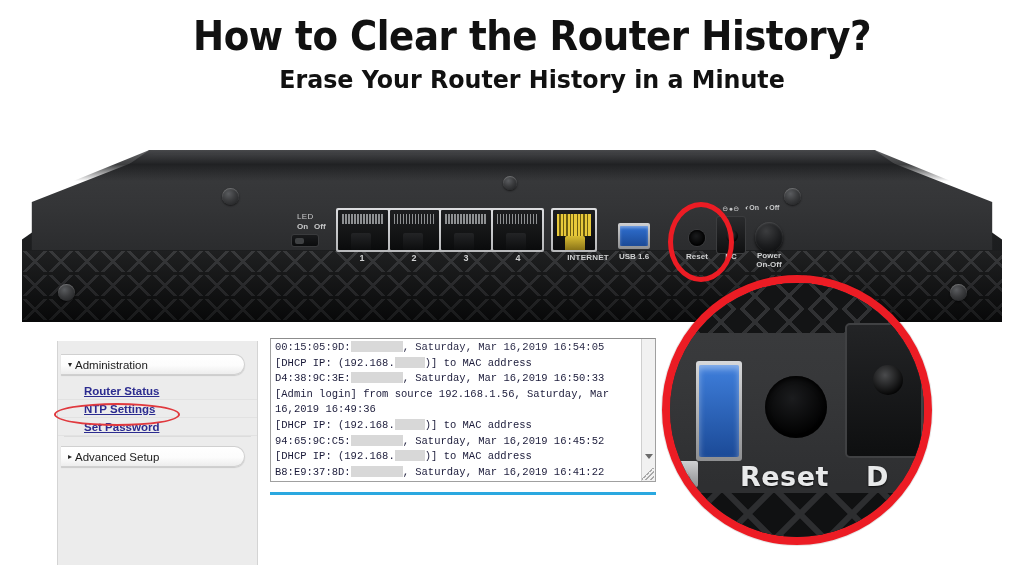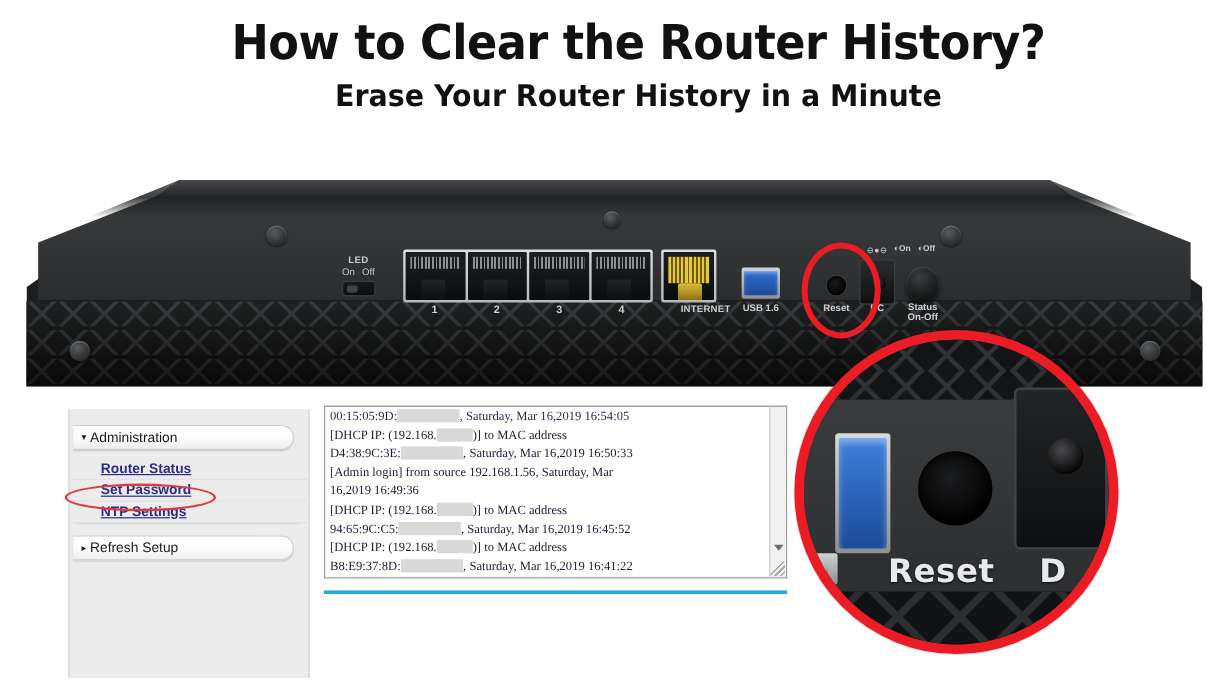--- a/index.html
+++ b/index.html
@@ -86,24 +86,24 @@
     box-shadow: inset 0 1px 1px rgba(255,255,255,.25), 0 1px 2px rgba(0,0,0,.6);
   }
   .screw.tl { left: 200px; top: 38px; }
   .screw.tc { left: 481px; top: 26px; width: 14px; height: 14px; }
   .screw.tr { left: 762px; top: 38px; }
   .screw.bl { left: 36px;  top: 134px; }
   .screw.br { left: 928px; top: 134px; }
 
   .led-block { position: absolute; left: 282px; top: 212px; text-align: center; }
   .led-label {
-    color: #c9cacb; font-size: 8px; font-weight: 700;
+    color: #c9cacb; font-size: 8px; font-weight: 400;
     font-family: "Liberation Sans", sans-serif; line-height: 10px; letter-spacing: .3px;
   }
-  .led-onoff { color: #c9cacb; font-size: 8px; font-weight: 400; line-height: 10px; }
+  .led-onoff { color: #c9cacb; font-size: 8px; font-weight: 700; line-height: 10px; margin-left: 12px; }
   .led-onoff span { padding: 0 3px; }
   .led-switch {
     margin: 2px auto 0; width: 28px; height: 13px; border-radius: 3px;
     background: linear-gradient(180deg,#191a1c,#0b0c0d);
     border: 1px solid #3a3b3d;
     position: relative;
   }
   .led-switch:after {
     content:""; position:absolute; left:3px; top:3px; width:9px; height:6px;
     border-radius: 2px; background:#3f4143;
@@ -352,21 +352,21 @@
   .log-box {
     position: relative;
     width: 386px; height: 144px;
     background: #ffffff;
     border: 1px solid #a0a0a0;
     border-top-color: #8c8c8c;
     overflow: hidden;
     padding: 1px 0 0 4px;
   }
   .log-text {
-    font-family: Liberation Serif, serif;
+    font-family: Liberation Mono, monospace;
     font-size: 10.5px;
     line-height: 15.6px;
     color: #1b1b3a;
     white-space: pre;
     margin: 0;
   }
   .log-line { position: relative; height: 15.6px; }
   .log-line .mask {
     display: inline-block; vertical-align: -2px;
     height: 11px; background: #d8d8d8;
@@ -470,51 +470,51 @@
   <div class="dc-sym">⊖●⊖</div>
   <div class="dc-jack"></div>
   <div class="dc-label">DC</div>
 
   <div class="onoff-sym">
     <span>◐On</span>
     <span>◐Off</span>
   </div>
   <div class="power-btn"></div>
   <div class="power-label">
-    <div>Status</div>
+    <div>Power</div>
     <div>On-Off</div>
   </div>
 
   <div class="red-ellipse"></div>
 
   <div class="admin-ui">
 
     <div class="sidebar">
       <div class="menu-head">
         <span class="tri">▾</span>
         <span>Administration</span>
       </div>
 
       <div class="menu-list">
         <div class="menu-item">
           <span>Router Status</span>
         </div>
         <div class="menu-item">
+          <span>NTP Settings</span>
+        </div>
+        <div class="menu-item">
           <span>Set Password</span>
         </div>
-        <div class="menu-item">
-          <span>NTP Settings</span>
-        </div>
       </div>
 
       <div class="menu-sep"></div>
 
       <div class="menu-head second">
         <span class="tri">▸</span>
-        <span>Refresh Setup</span>
+        <span>Advanced Setup</span>
       </div>
 
       <div class="logs-ellipse"></div>
     </div>
 
     <div class="content">
       <div class="log-box">
         <div class="log-text" id="log-text"><div class="log-line" style="opacity: 0.95;"><span>00:15:05:9D:</span><span class="mask" style="width: 52px;"></span><span>, Saturday, Mar 16,2019 16:54:05</span></div><div class="log-line"><span>[DHCP IP: (192.168.</span><span class="mask" style="width: 30px;"></span><span>)] to MAC address</span></div><div class="log-line"><span>D4:38:9C:3E:</span><span class="mask" style="width: 52px;"></span><span>, Saturday, Mar 16,2019 16:50:33</span></div><div class="log-line"><span>[Admin login] from source 192.168.1.56, Saturday, Mar</span></div><div class="log-line"><span>16,2019 16:49:36</span></div><div class="log-line"><span>[DHCP IP: (192.168.</span><span class="mask" style="width: 30px;"></span><span>)] to MAC address</span></div><div class="log-line"><span>94:65:9C:C5:</span><span class="mask" style="width: 52px;"></span><span>, Saturday, Mar 16,2019 16:45:52</span></div><div class="log-line"><span>[DHCP IP: (192.168.</span><span class="mask" style="width: 30px;"></span><span>)] to MAC address</span></div><div class="log-line"><span>B8:E9:37:8D:</span><span class="mask" style="width: 52px;"></span><span>, Saturday, Mar 16,2019 16:41:22</span></div><div class="log-line"><span>[DHCP IP: (192.168.</span><span>)] to MAC address</span></div></div>
         <div class="log-scroll">
           <div class="arrow"></div>

